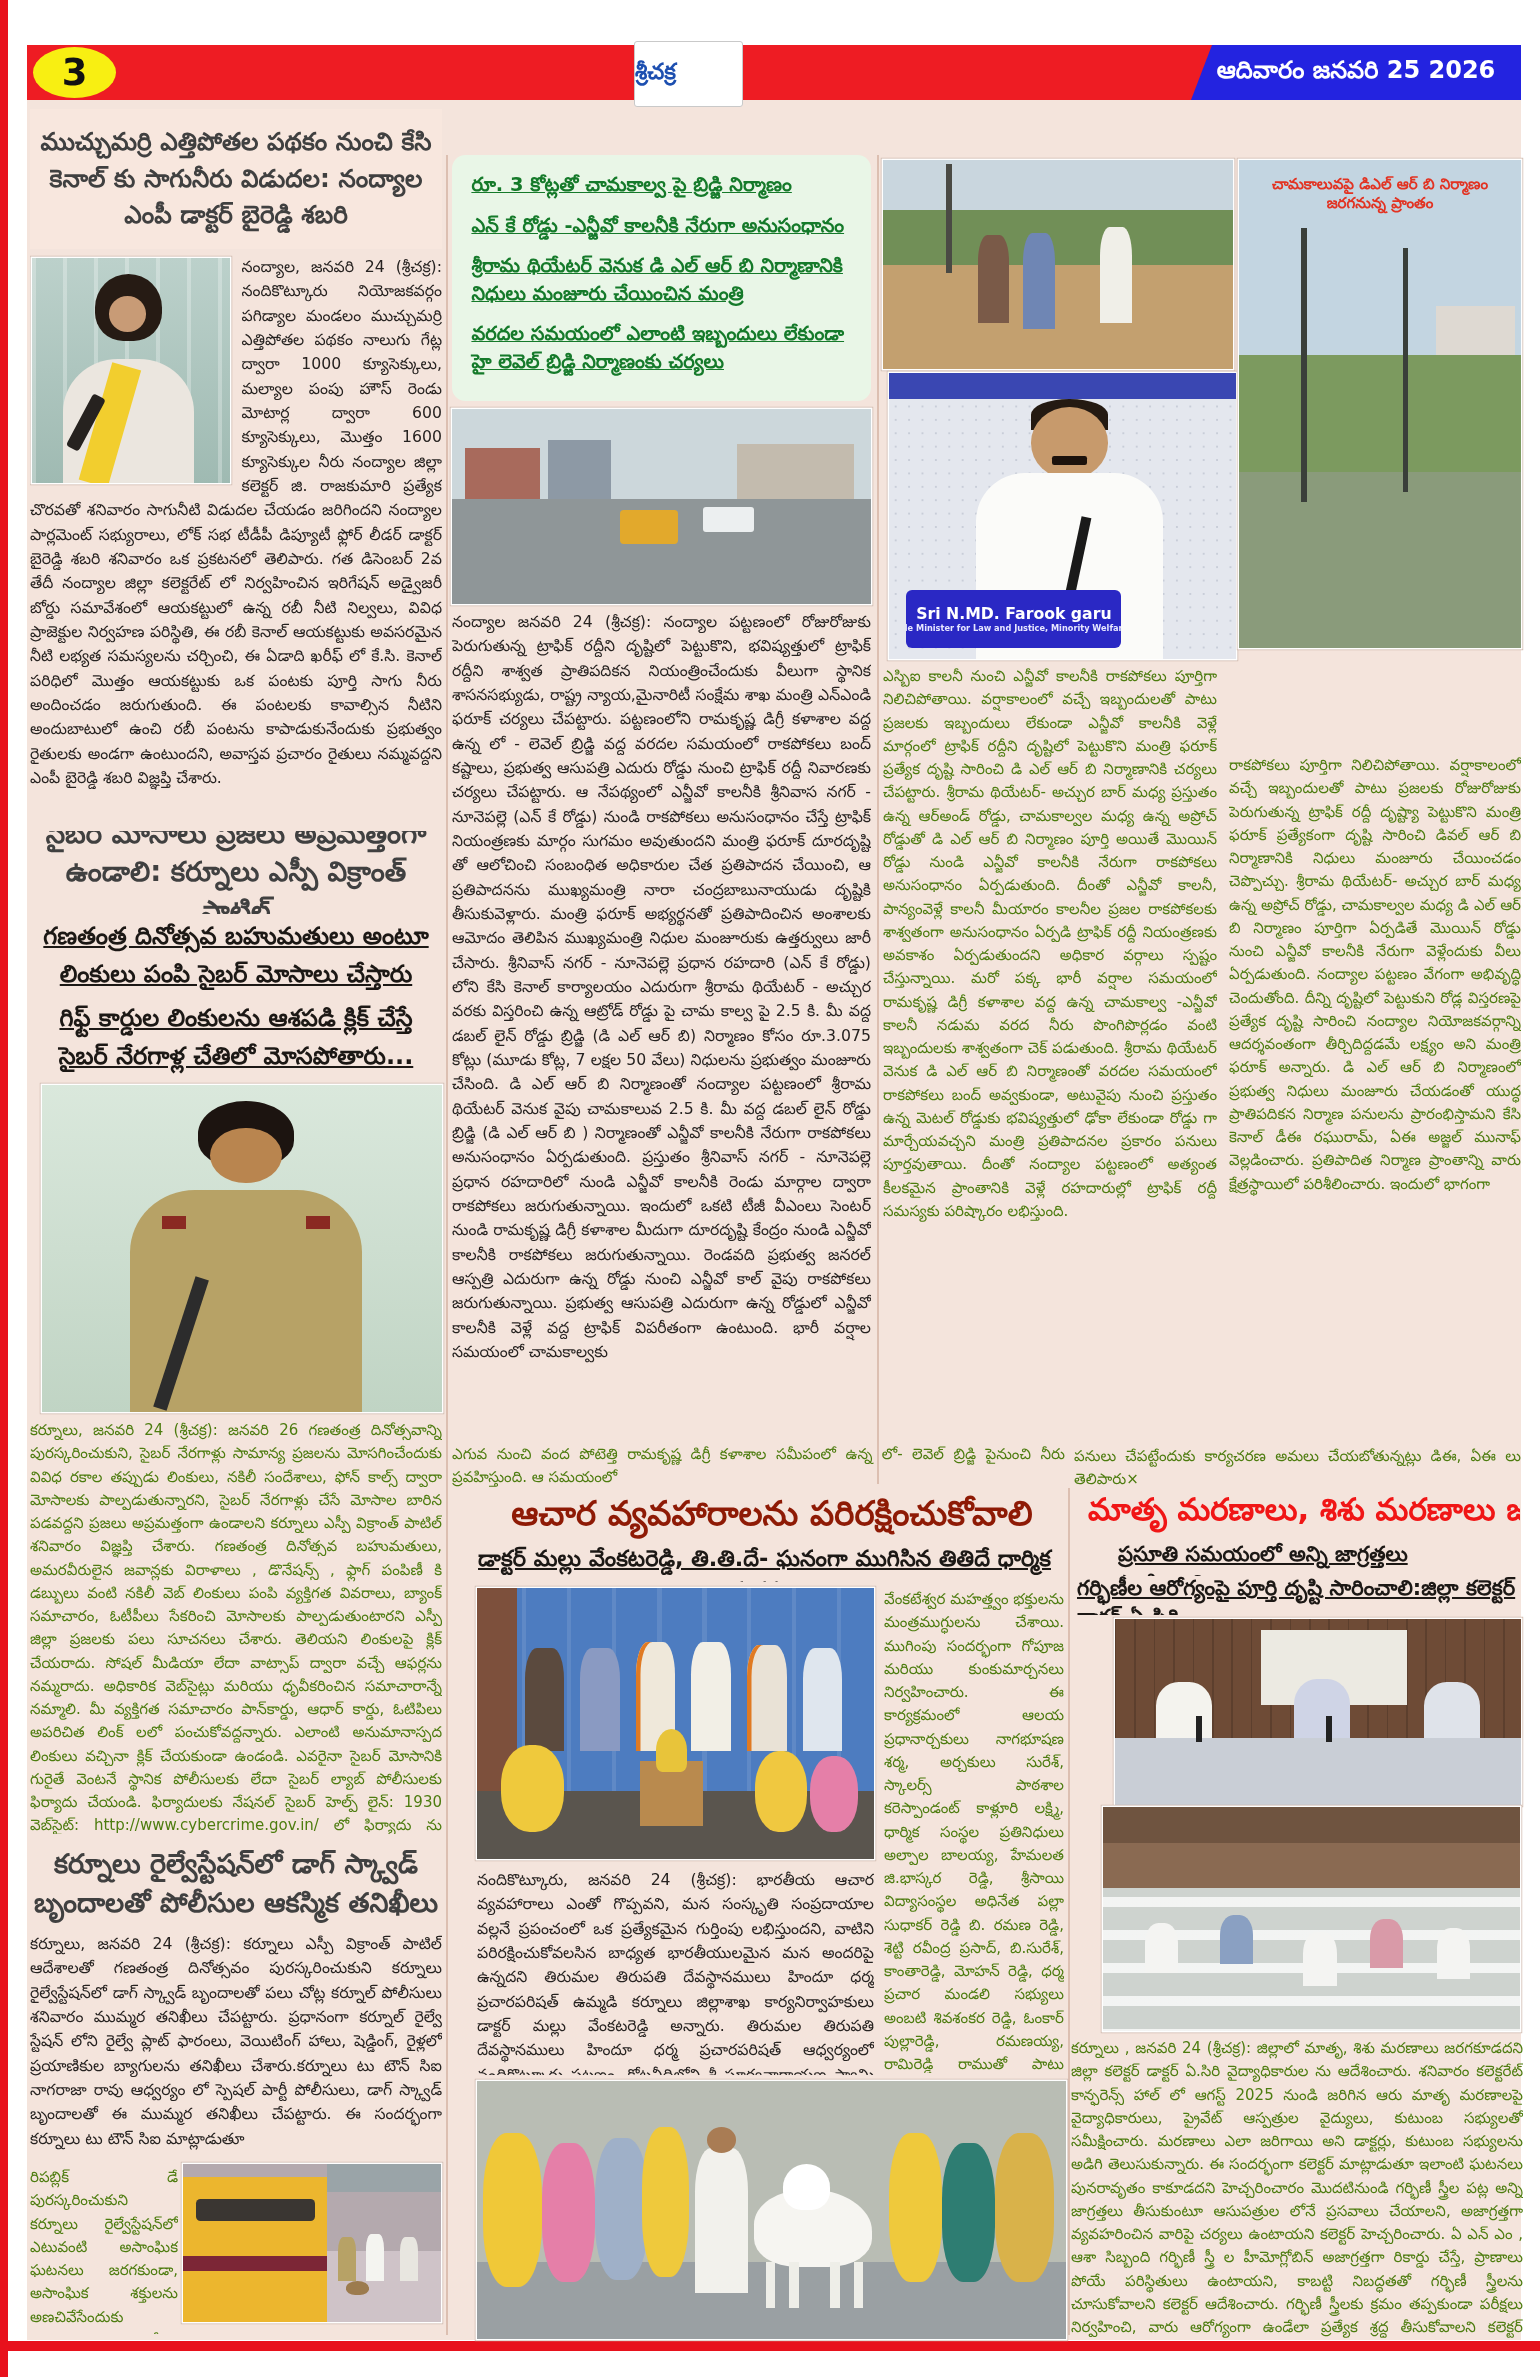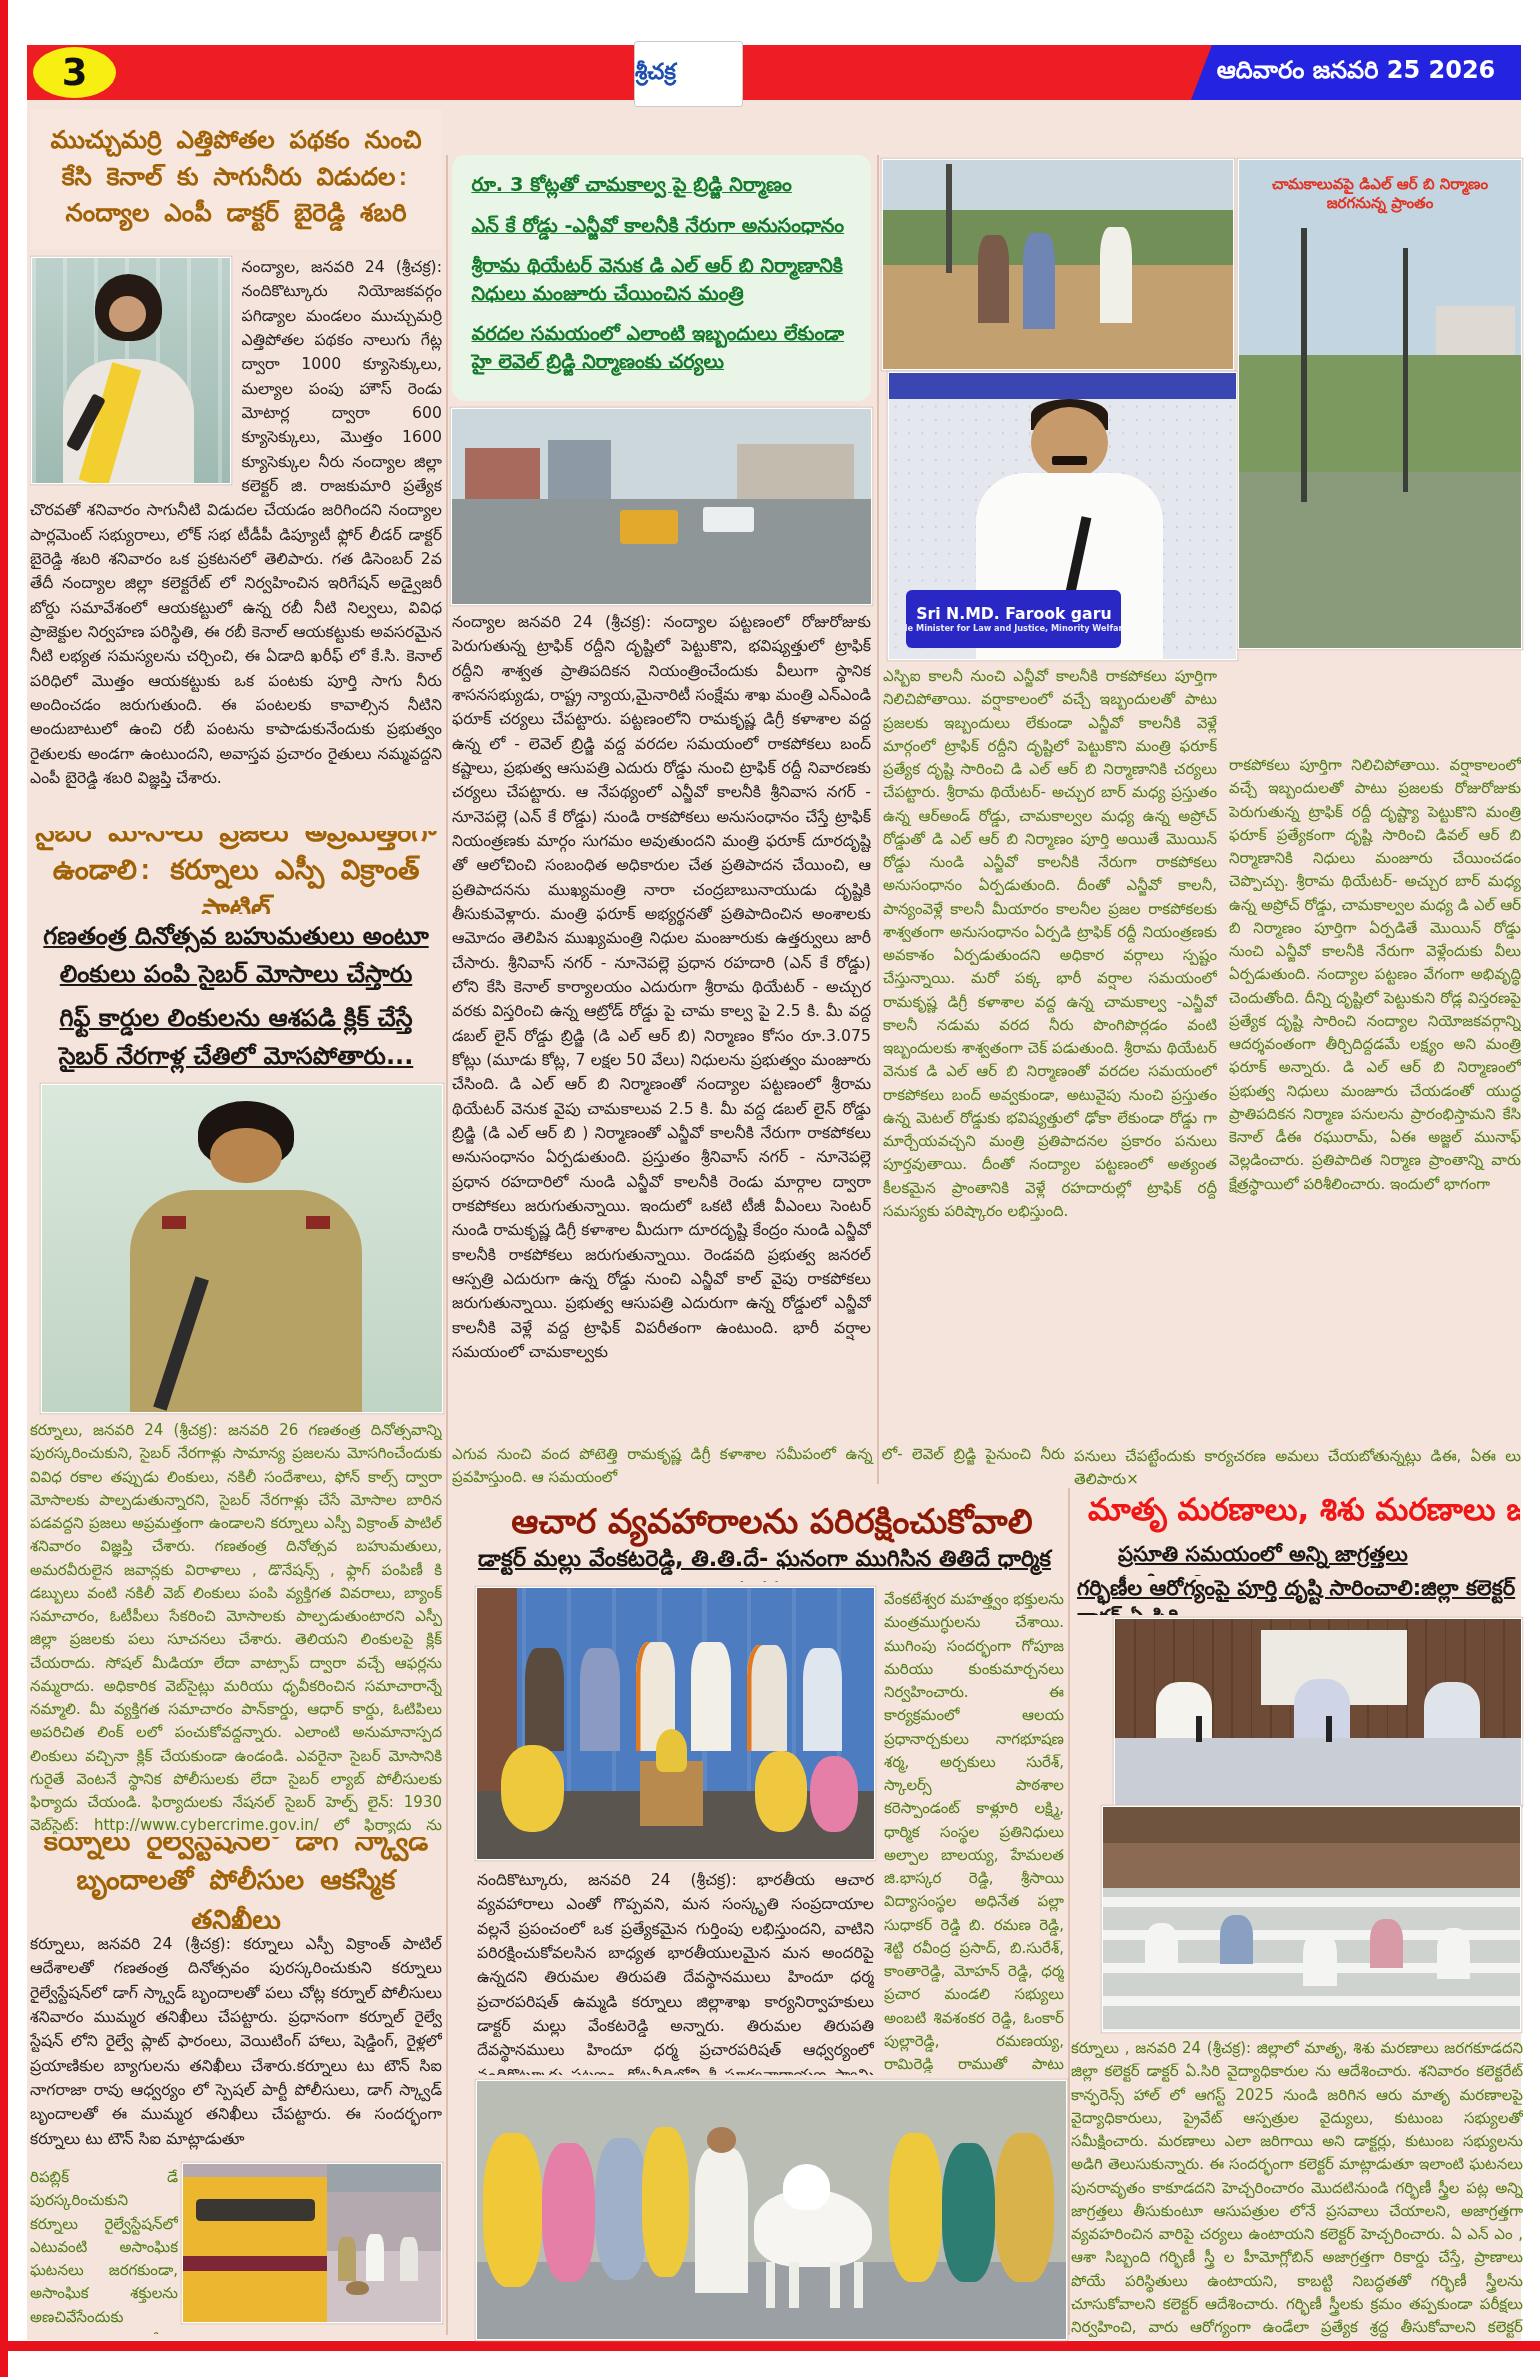--- a/index.html
+++ b/index.html
@@ -3,21 +3,21 @@
 <meta charset="utf-8">
 <style>
   html,body{margin:0;padding:0;background:#e9e9e9;}
   .page{position:relative;width:1541px;height:2377px;background:#ffffff;
         font-family:"DejaVu Sans",sans-serif;overflow:hidden;}
   .abs{position:absolute;}
   .s{position:absolute;}
   .content-bg{background:#f4e4dc;}
   .btxt{font-size:15.7px;line-height:1.55;text-align:justify;color:#262220;overflow:hidden;}
   .btxt-sm{font-size:15px;line-height:1.55;text-align:justify;color:#4d7c0f;overflow:hidden;}
-  .headline-black{font-weight:bold;color:#a16207;text-align:center;display:flex;align-items:center;justify-content:center;overflow:hidden;font-family:Liberation Mono, monospace;}
+  .headline-black{font-weight:bold;color:#404040;text-align:center;display:flex;align-items:center;justify-content:center;overflow:hidden;}
   .subhead{font-weight:bold;color:#1c1815;text-align:center;text-decoration:underline;overflow:hidden;}
   .ph{position:absolute;overflow:hidden;box-shadow:0 0 0 1.5px #ffffff,0 0 0 2.2px #cbb3a6;background:#ddd;}
   .gline{color:#157a2a;font-weight:bold;font-size:19.4px;line-height:1.45;text-decoration:underline;margin-bottom:12px;}
   .vline{background:#dcbfb1;width:1.5px;}
 </style>
 </head>
 <body>
 
 <div class="page">
 
@@ -132,21 +132,21 @@
     <div class="s" style="left:0;top:40%;width:100%;height:26%;background:#7c9a5f;"></div>
     <div class="s" style="left:0;top:64%;width:100%;height:36%;background:#8a9b7b;"></div>
     <div class="s" style="left:22%;top:14%;width:2%;height:56%;background:#3a3f3a;"></div>
     <div class="s" style="left:58%;top:18%;width:2%;height:50%;background:#3a3f3a;"></div>
     <div class="s" style="left:3%;top:3%;width:94%;font-size:15px;font-weight:bold;color:#e23322;text-align:center;line-height:1.3;">చామకాలువపై  డిఎల్ ఆర్ బి నిర్మాణం జరగనున్న ప్రాంతం</div>
   </div>
   <div class="abs btxt-sm" style="left:883px;top:665px;width:334px;height:777px;">ఎస్బిఐ కాలనీ నుంచి ఎన్జీవో కాలనీకి  రాకపోకలు పూర్తిగా నిలిచిపోతాయి. వర్షాకాలంలో వచ్చే ఇబ్బందులతో పాటు ప్రజలకు ఇబ్బందులు లేకుండా ఎన్జీవో కాలనీకి వెళ్లే మార్గంలో ట్రాఫిక్ రద్దీని దృష్టిలో పెట్టుకొని మంత్రి ఫరూక్ ప్రత్యేక దృష్టి సారించి డి ఎల్ ఆర్ బి నిర్మాణానికి చర్యలు చేపట్టారు. శ్రీరామ థియేటర్- అచ్చుర బార్ మధ్య ప్రస్తుతం ఉన్న ఆర్అండ్ రోడ్డు, చామకాల్వల మధ్య ఉన్న అప్రోచ్ రోడ్డుతో డి ఎల్ ఆర్ బి నిర్మాణం పూర్తి అయితే మొయిన్ రోడ్డు నుండి ఎన్జీవో కాలనీకి నేరుగా రాకపోకలు అనుసంధానం ఏర్పడుతుంది. దీంతో ఎన్జీవో కాలనీ, పాన్యంవెళ్లే కాలనీ మీయారం కాలనీల ప్రజల రాకపోకలకు శాశ్వతంగా అనుసంధానం ఏర్పడి ట్రాఫిక్ రద్దీ నియంత్రణకు అవకాశం ఏర్పడుతుందని అధికార వర్గాలు స్పష్టం చేస్తున్నాయి. మరో పక్క భారీ వర్షాల సమయంలో రామకృష్ణ డిగ్రీ కళాశాల వద్ద ఉన్న చామకాల్వ -ఎన్జీవో కాలనీ నడుమ వరద నీరు పొంగిపొర్లడం వంటి ఇబ్బందులకు శాశ్వతంగా చెక్ పడుతుంది. శ్రీరామ థియేటర్ వెనుక డి ఎల్ ఆర్ బి నిర్మాణంతో వరదల సమయంలో రాకపోకలు బంద్ అవ్వకుండా, అటువైపు నుంచి ప్రస్తుతం ఉన్న మెటల్ రోడ్డుకు భవిష్యత్తులో ఢోకా లేకుండా రోడ్డు గా మార్చేయవచ్చని మంత్రి ప్రతిపాదనల ప్రకారం పనులు పూర్తవుతాయి. దీంతో నంద్యాల పట్టణంలో అత్యంత కీలకమైన ప్రాంతానికి వెళ్లే రహదారుల్లో ట్రాఫిక్ రద్దీ సమస్యకు పరిష్కారం లభిస్తుంది.</div>
   <div class="abs btxt-sm" style="left:1229px;top:754px;width:292px;height:687px;">రాకపోకలు పూర్తిగా నిలిచిపోతాయి. వర్షాకాలంలో వచ్చే ఇబ్బందులతో పాటు ప్రజలకు రోజురోజుకు పెరుగుతున్న ట్రాఫిక్ రద్దీ దృష్ట్యా పెట్టుకొని మంత్రి ఫరూక్ ప్రత్యేకంగా దృష్టి సారించి డివల్ ఆర్ బి నిర్మాణానికి నిధులు మంజూరు చేయించడం చెప్పొచ్చు. శ్రీరామ థియేటర్- అచ్చుర బార్ మధ్య ఉన్న అప్రోచ్ రోడ్డు, చామకాల్వల మధ్య డి ఎల్ ఆర్ బి నిర్మాణం పూర్తిగా ఏర్పడితే మొయిన్ రోడ్డు నుంచి ఎన్జీవో కాలనీకి నేరుగా వెళ్లేందుకు వీలు ఏర్పడుతుంది. నంద్యాల పట్టణం వేగంగా అభివృద్ధి చెందుతోంది. దీన్ని దృష్టిలో పెట్టుకుని రోడ్ల విస్తరణపై ప్రత్యేక దృష్టి సారించి నంద్యాల నియోజకవర్గాన్ని ఆదర్శవంతంగా తీర్చిదిద్దడమే లక్ష్యం అని మంత్రి ఫరూక్ అన్నారు. డి ఎల్ ఆర్ బి నిర్మాణంలో ప్రభుత్వ నిధులు మంజూరు చేయడంతో యుద్ధ ప్రాతిపదికన నిర్మాణ పనులను ప్రారంభిస్తామని కేసి కెనాల్ డీఈ రఘురామ్, ఏఈ అజ్జల్ మునాఫ్ వెల్లడించారు. ప్రతిపాదిత నిర్మాణ ప్రాంతాన్ని వారు క్షేత్రస్థాయిలో పరిశీలించారు. ఇందులో భాగంగా</div>
   <div class="abs btxt-sm" style="left:1074px;top:1445px;width:447px;height:43px;">పనులు చేపట్టేందుకు  కార్యచరణ అమలు చేయబోతున్నట్లు  డిఈ, ఏఈ లు తెలిపారు×</div>
 
-  <div class="abs" style="left:477px;top:1493px;width:590px;height:48px;font-size:34px;font-weight:bold;color:#8e1a05;text-align:center;white-space:nowrap;overflow:hidden;margin-top:8px;">ఆచార వ్యవహారాలను పరిరక్షించుకోవాలి</div>
+  <div class="abs" style="left:477px;top:1493px;width:590px;height:48px;font-size:34px;font-weight:bold;color:#8e1a05;text-align:center;white-space:nowrap;overflow:hidden;">ఆచార వ్యవహారాలను పరిరక్షించుకోవాలి</div>
   <div class="abs subhead" style="left:456px;top:1545px;width:617px;height:37px;font-size:22.4px;">డాక్టర్ మల్లు వేంకటరెడ్డి, తి.తి.దే- ఘనంగా ముగిసిన తితిదే ధార్మిక కార్యక్రమాలు</div>
   <div class="ph" style="left:477px;top:1588px;width:397px;height:271px;background:#4d7cc0;">
     <div class="s" style="left:0;top:0;width:100%;height:75%;background:repeating-linear-gradient(90deg,rgba(255,255,255,.10) 0 4.5px,transparent 4.5px 45px);"></div>
     <div class="s" style="left:0;top:0;width:10%;height:75%;background:#7d503c;"></div>
     <div class="s" style="left:0;top:75%;width:100%;height:25%;background:#5a554e;"></div>
     <div class="s" style="left:12%;top:22%;width:10%;height:38%;background:#5b4a3e;border-radius:30% 30% 0 0;"></div>
     <div class="s" style="left:26%;top:22%;width:10%;height:38%;background:#8a9ac2;border-radius:30% 30% 0 0;"></div>
     <div class="s" style="left:40%;top:20%;width:10%;height:40%;background:#efe8da;border-radius:30% 30% 0 0;box-shadow:inset 4.5px 0 0 #e07a22;"></div>
     <div class="s" style="left:54%;top:20%;width:10%;height:40%;background:#f2efe6;border-radius:30% 30% 0 0;"></div>
     <div class="s" style="left:68%;top:21%;width:10%;height:39%;background:#e9e2d6;border-radius:30% 30% 0 0;box-shadow:inset 4.5px 0 0 #e07a22;"></div>

